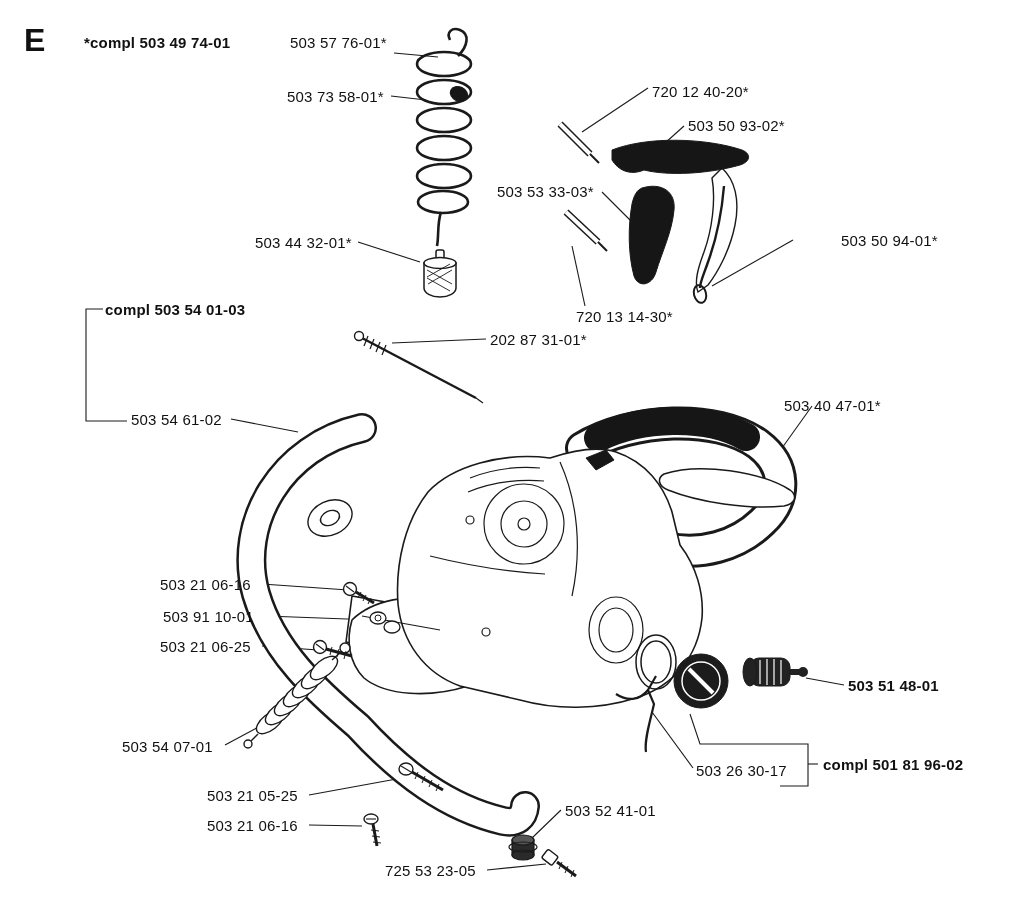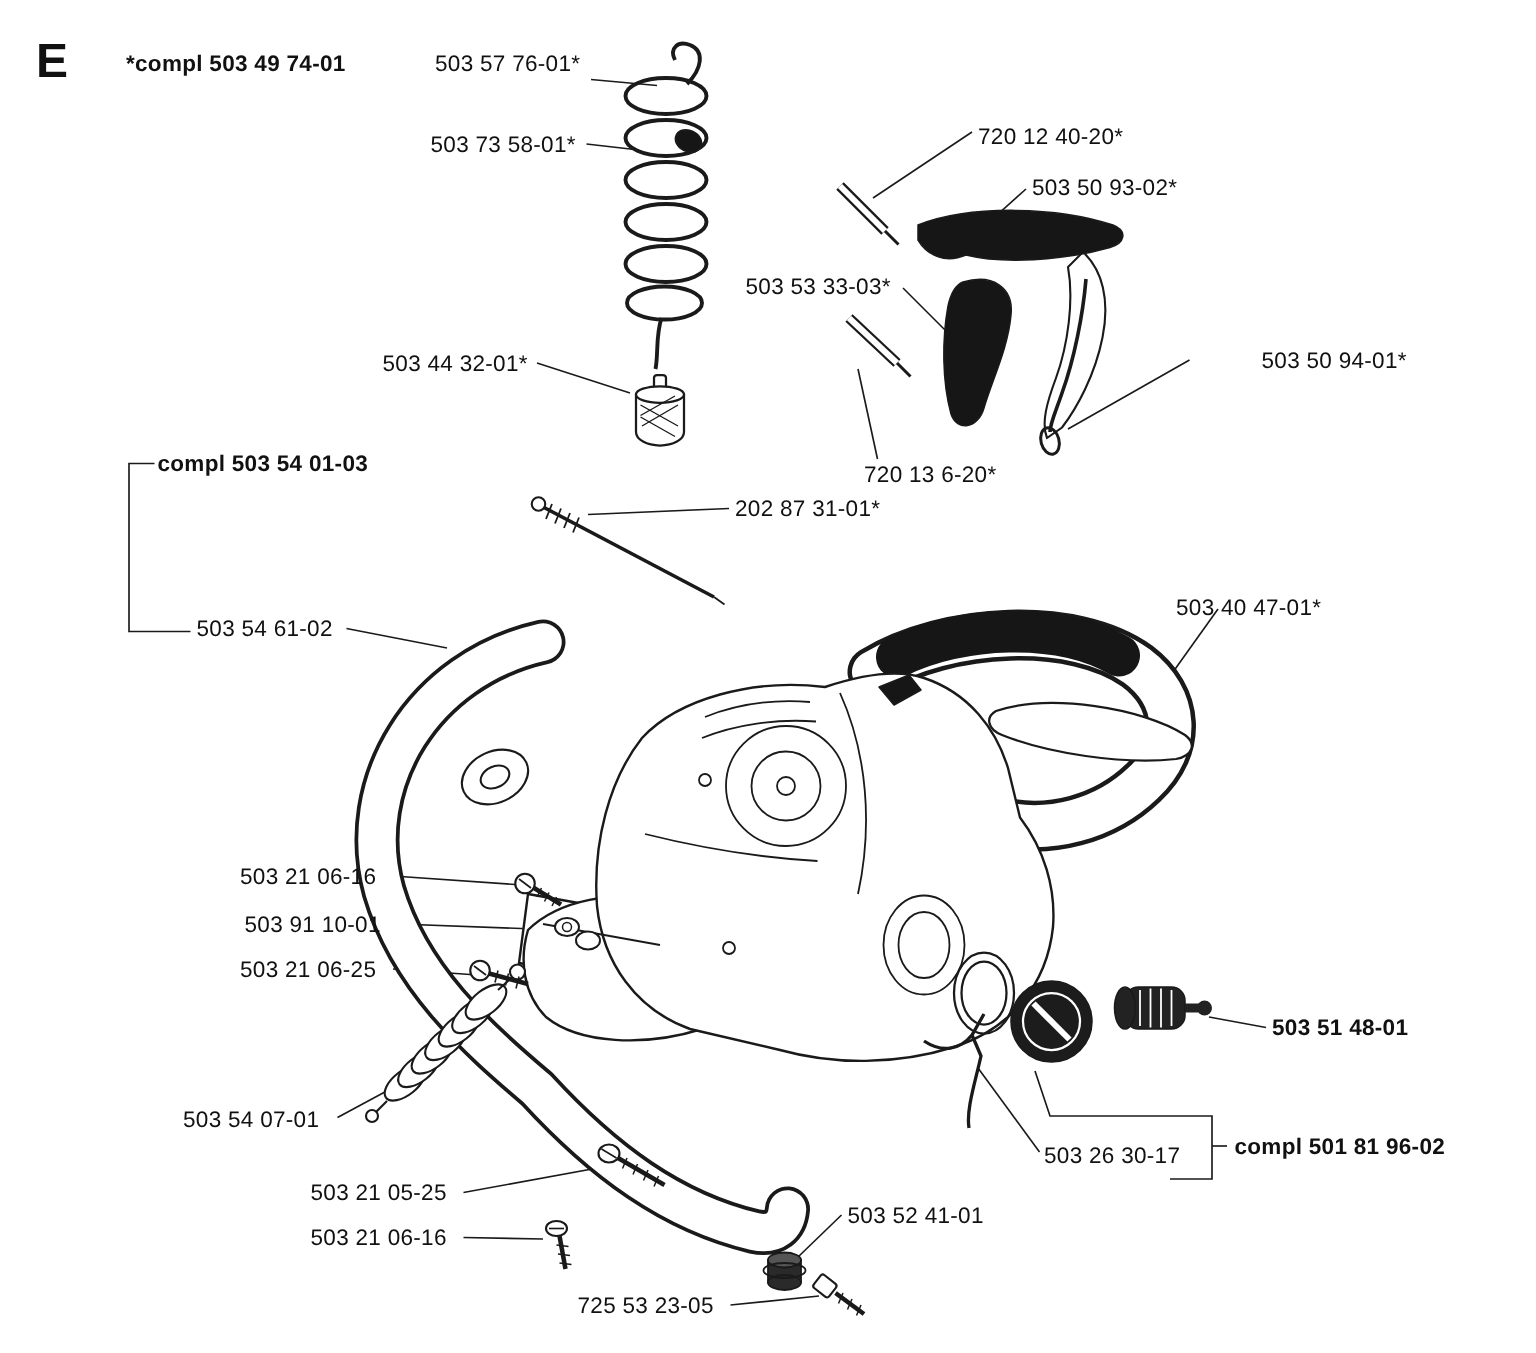--- a/index.html
+++ b/index.html
@@ -242,21 +242,21 @@
   <div>
     <div class="lbl bold" style="left:84px;  top:34px;">*compl 503 49 74-01</div>
     <div class="lbl" style="left:290px; top:34px;">503 57 76-01*</div>
     <div class="lbl" style="left:287px; top:88px;">503 73 58-01*</div>
     <div class="lbl" style="left:652px; top:83px;">720 12 40-20*</div>
     <div class="lbl" style="left:688px; top:117px;">503 50 93-02*</div>
     <div class="lbl" style="left:497px; top:183px;">503 53 33-03*</div>
     <div class="lbl" style="left:797px; top:232px;margin-left:44px;">503 50 94-01*</div>
     <div class="lbl" style="left:255px; top:234px;">503 44 32-01*</div>
     <div class="lbl bold" style="left:105px; top:301px;">compl 503 54 01-03</div>
-    <div class="lbl" style="left:576px; top:308px;">720 13 6-20*</div>
+    <div class="lbl" style="left:576px; top:308px;">720 13 14-30*</div>
     <div class="lbl" style="left:490px; top:331px;">202 87 31-01*</div>
     <div class="lbl" style="left:131px; top:411px;">503 54 61-02</div>
     <div class="lbl" style="left:784px; top:397px;">503 40 47-01*</div>
     <div class="lbl" style="left:160px; top:576px;">503 21 06-16</div>
     <div class="lbl" style="left:163px; top:608px;">503 91 10-01</div>
     <div class="lbl" style="left:160px; top:638px;">503 21 06-25</div>
     <div class="lbl" style="left:848px; top:677px;font-weight:bold;">503 51 48-01</div>
     <div class="lbl" style="left:122px; top:738px;">503 54 07-01</div>
     <div class="lbl" style="left:696px; top:762px;">503 26 30-17</div>
     <div class="lbl bold" style="left:823px; top:756px;">compl 501 81 96-02</div>

